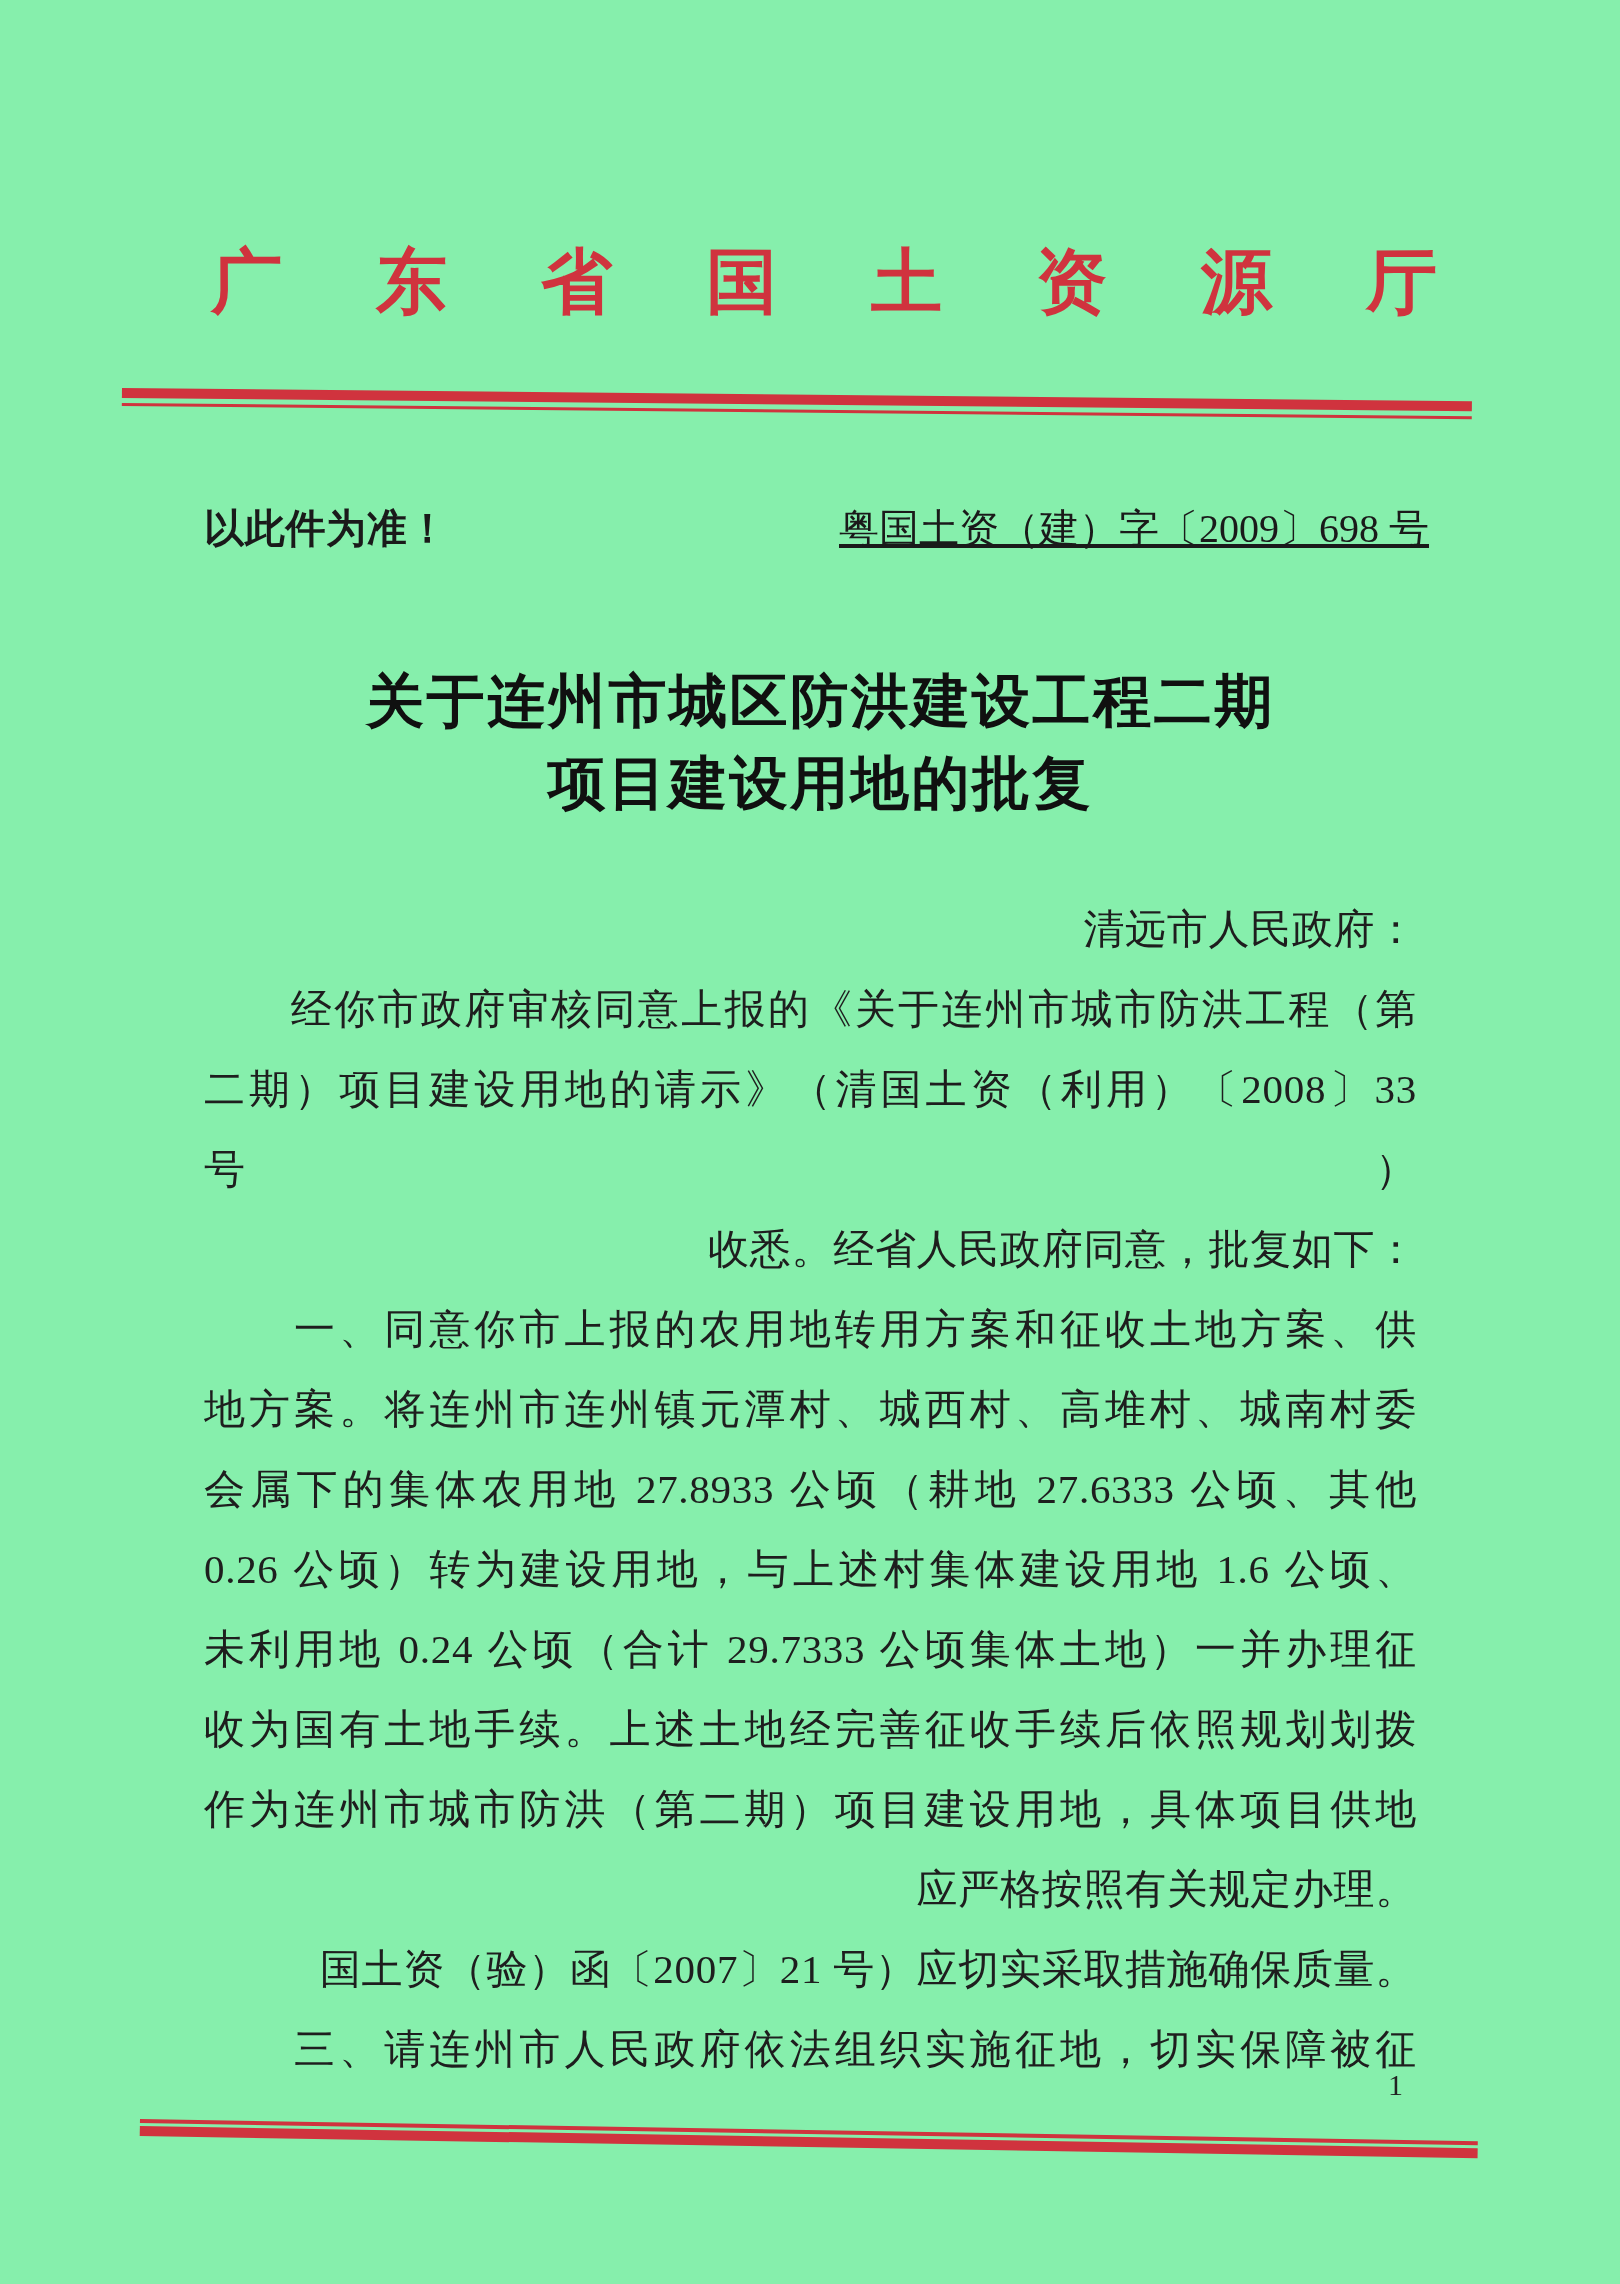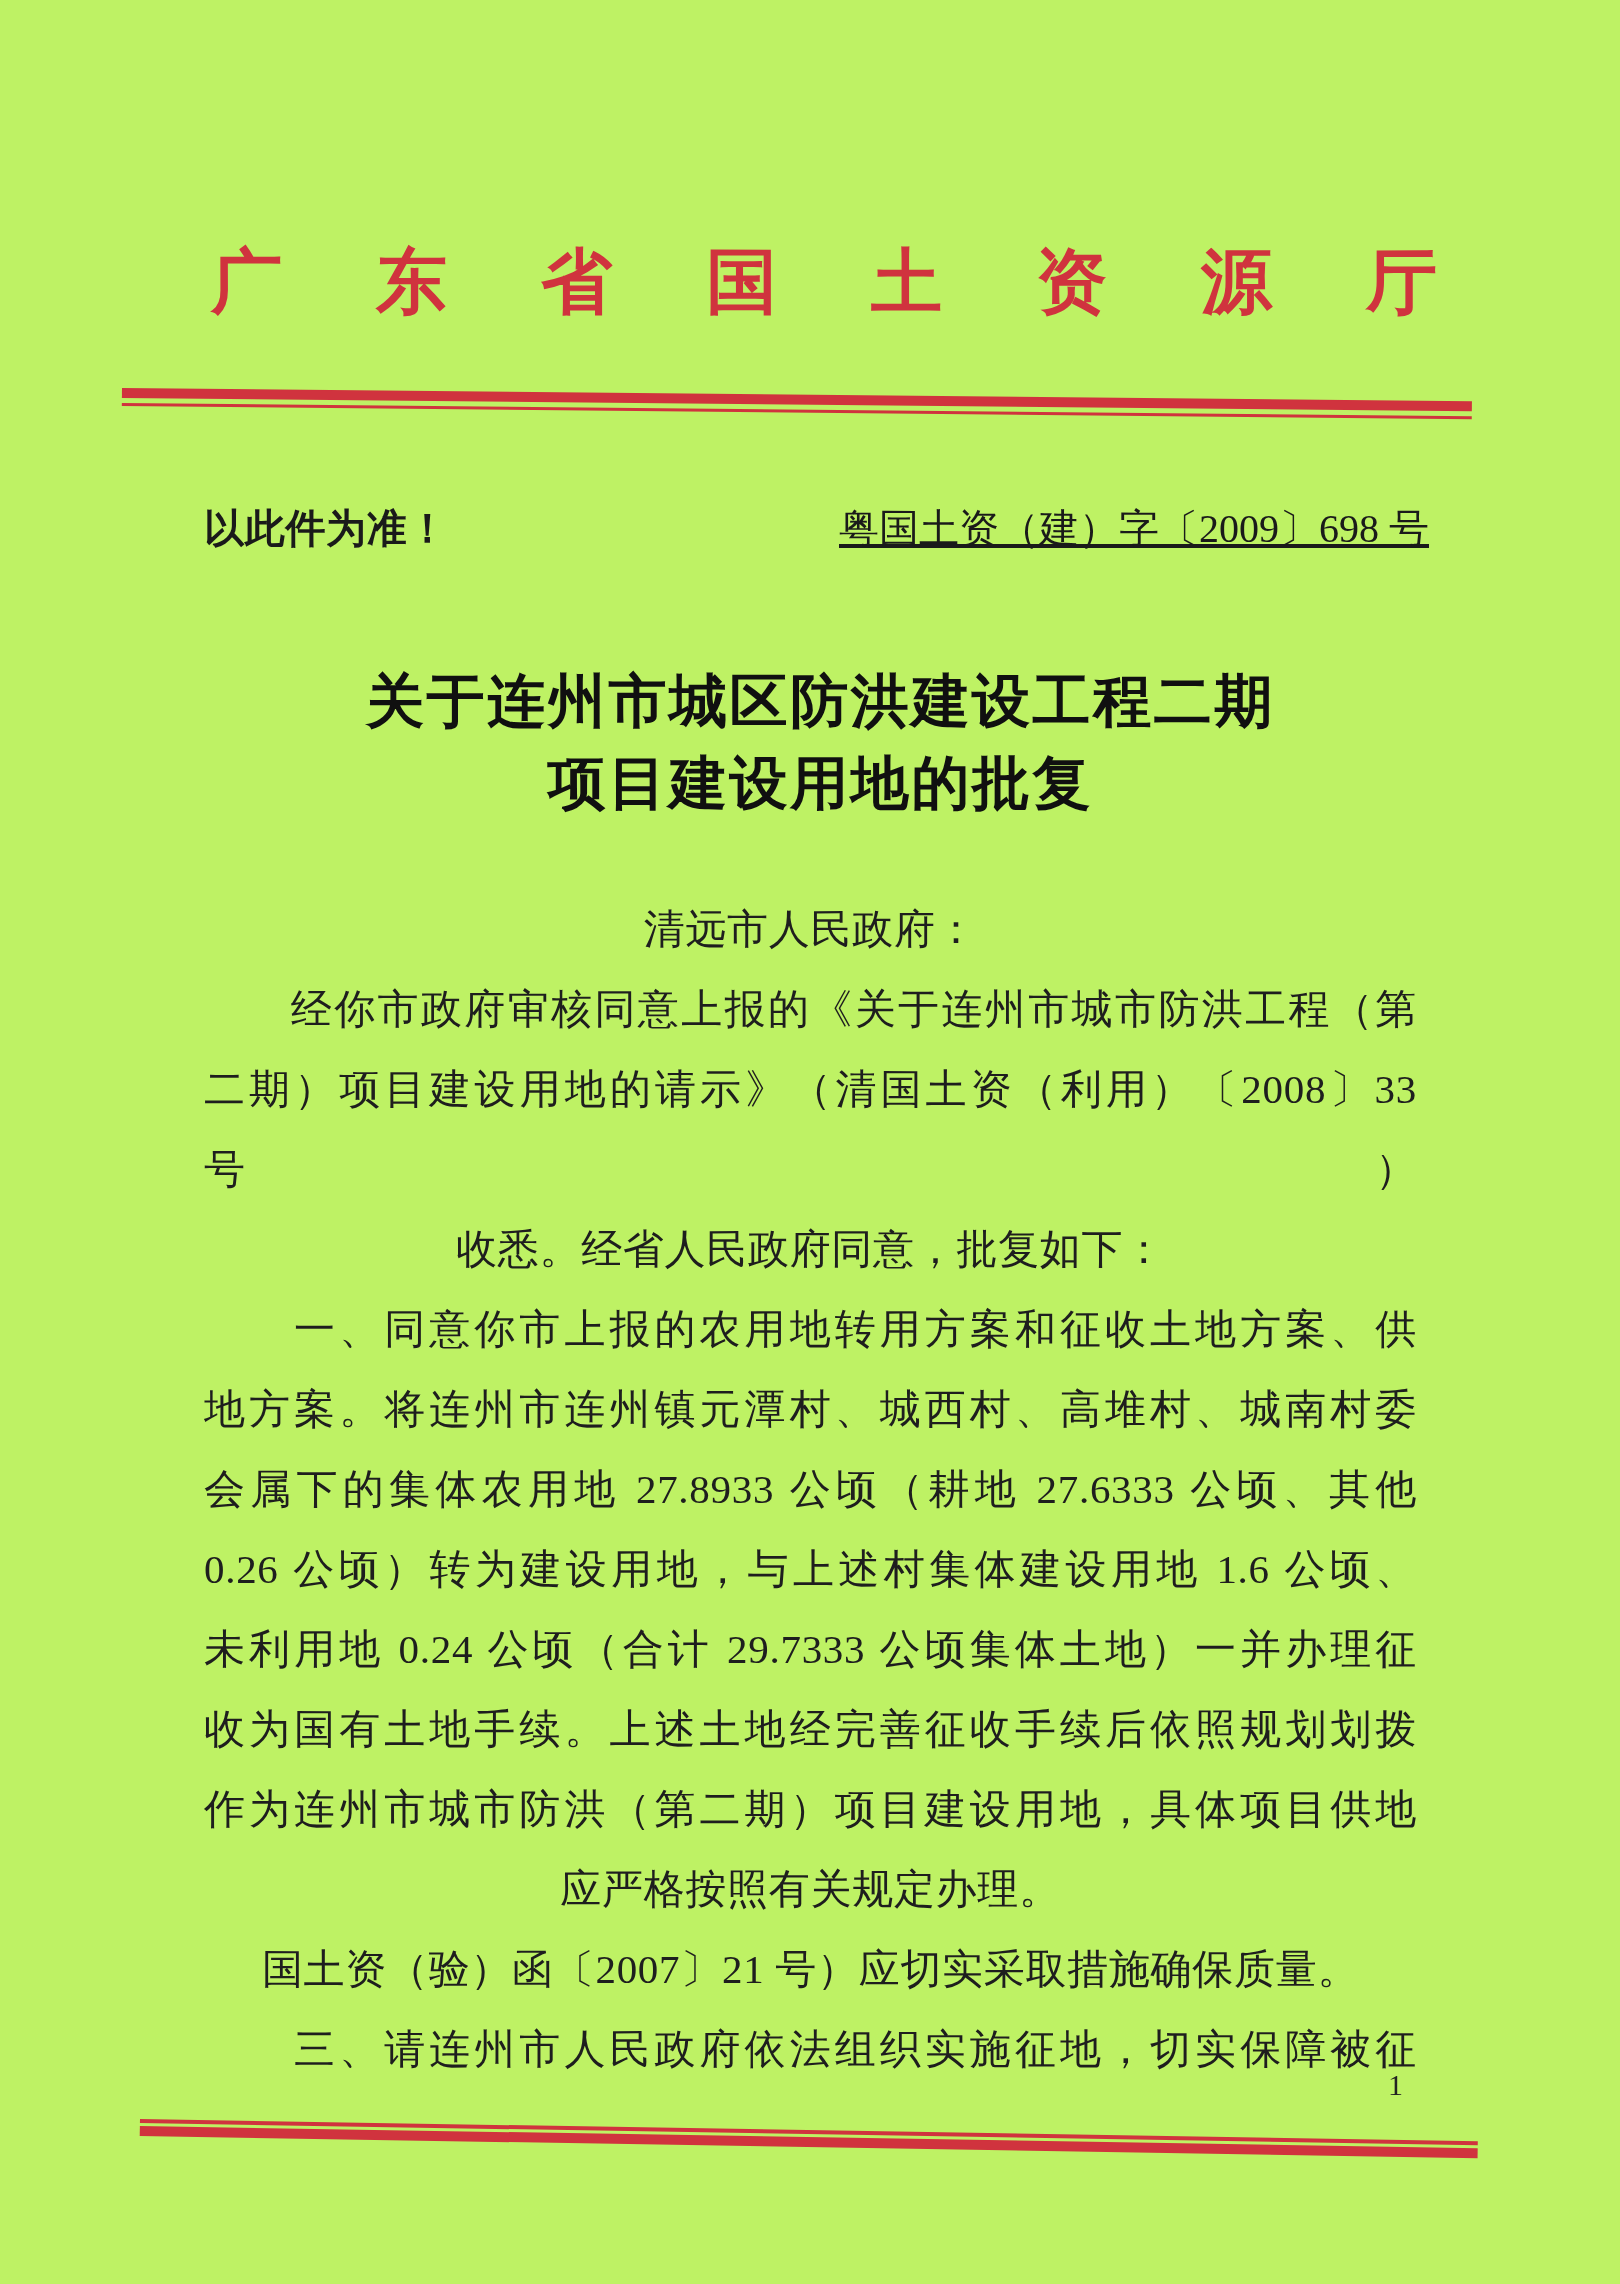--- a/index.html
+++ b/index.html
@@ -4,21 +4,21 @@
 <style>
   html, body {
     margin: 0;
     padding: 0;
     background: #ffffff;
   }
   .page {
     position: relative;
     width: 1621px;
     height: 2284px;
-    background: #bef264;
+    background: #86efac;
     overflow: hidden;
     font-family: "Liberation Serif", "DejaVu Serif", serif;
   }
   
   .agency {
     position: absolute;
     left: 211px;
     top: 245px;
     white-space: nowrap;
     font-family: "Liberation Serif", "DejaVu Serif", serif;
@@ -88,21 +88,21 @@
     left: 204px;
     top: 889px;
     width: 1213px;
     font-size: 41px;
     line-height: 80px;
     letter-spacing: 0.7px;
     color: #1e1e1e;
   }
   .body-line {
     white-space: pre-wrap;
-    text-align: center;
+    text-align: right;
   }
   .body-line.just {
     text-align: justify;
     text-align-last: justify;
   }
 
   .page-number {
     position: absolute;
     left: 1388px;
     top: 2068px;

